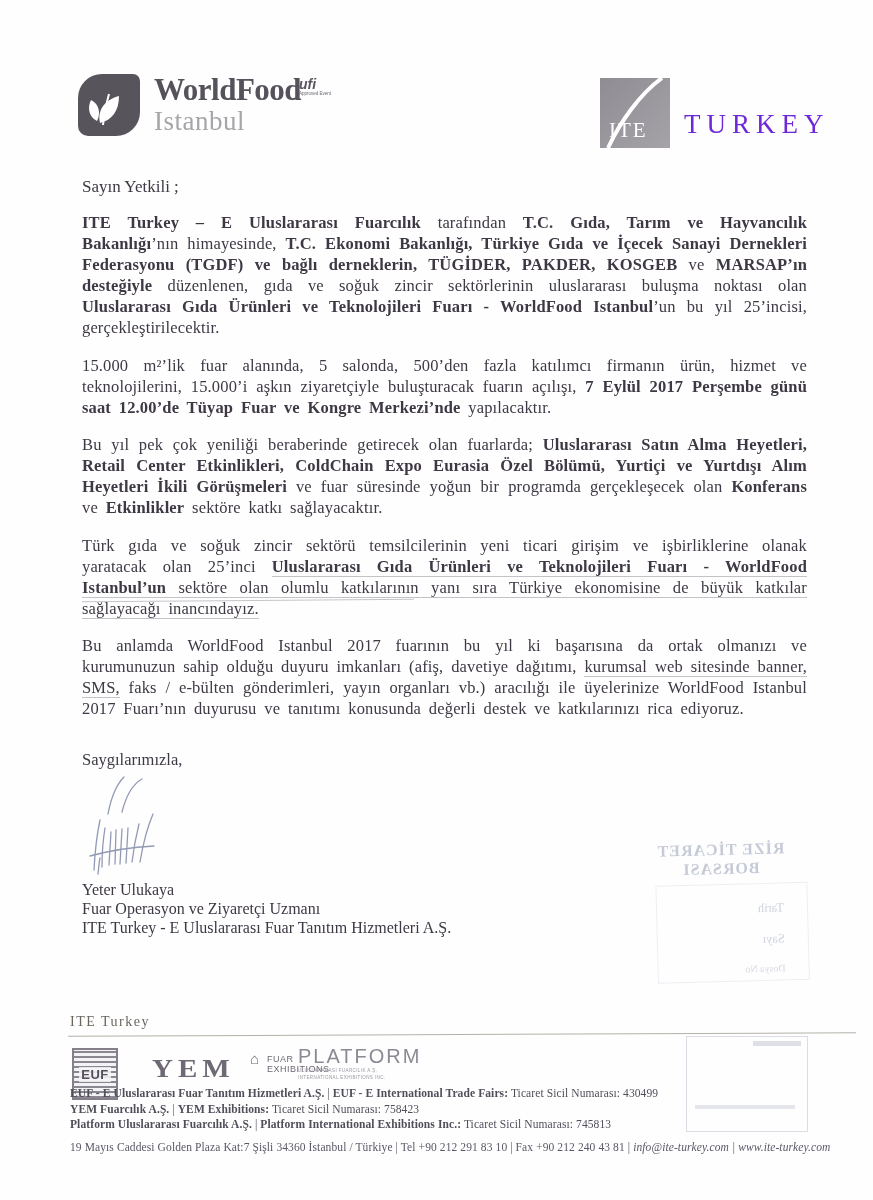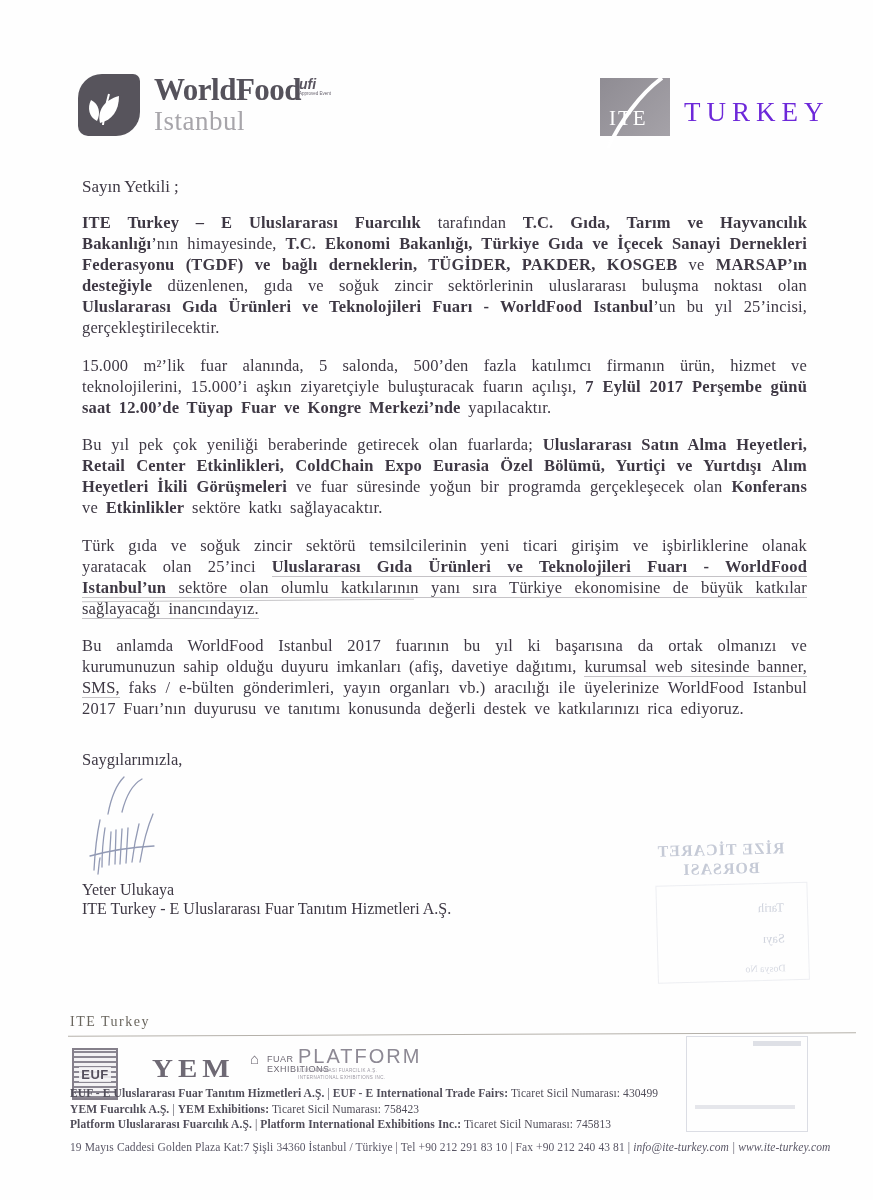--- a/index.html
+++ b/index.html
@@ -10,21 +10,21 @@
   .wf-logo{position:absolute;left:78px;top:74px;display:flex;align-items:flex-start;}
   .leaf-box{width:62px;height:62px;background:#57545c;border-radius:24px 7px 24px 10px;position:relative;flex:0 0 auto;}
   .leaf-box svg{position:absolute;left:0;top:0;}
   .wf-text{margin-left:14px;font-family:Liberation Serif, serif;line-height:1;}
   .wf-line1{font-size:31px;font-weight:bold;color:#55525b;letter-spacing:-.5px;}
   .wf-line2{font-size:27px;color:#a7a5aa;margin-top:3px;letter-spacing:.5px;}
   .ufi{position:absolute;left:299px;top:77px;text-align:left;color:#5a5560;line-height:1;}
   .ufi-main{font-size:14px;font-weight:bold;font-style:italic;font-family:"Liberation Sans",sans-serif;}
   .ufi-sub{font-size:4.5px;font-family:"Liberation Sans",sans-serif;color:#6a6570;margin-top:1px;}
   .ite-logo{position:absolute;left:600px;top:78px;display:flex;align-items:flex-end;}
-  .ite-box{width:70px;height:58px;background:linear-gradient(135deg,#8f8c93,#a5a2a8);position:relative;flex:0 0 auto;}
+  .ite-box{width:70px;height:70px;background:linear-gradient(135deg,#8f8c93,#a5a2a8);position:relative;flex:0 0 auto;}
   .ite-box svg{position:absolute;left:0;top:0;}
   .ite-box .ite-word{position:absolute;left:9px;bottom:5px;color:#fff;font-size:21px;letter-spacing:2px;font-family:"Liberation Serif",serif;}
   .turkey-word{font-size:27px;color:#6d28d9;letter-spacing:6px;margin:0 0 8px 14px;font-family:"Liberation Serif",serif;}
   
   .letter{position:absolute;left:82px;right:66px;top:176px;font-size:16.5px;line-height:21px;}
   .salutation{font-size:17px;}
   .par{text-align:justify;margin-top:15px;word-spacing:3.5px;letter-spacing:.15px;}
   .b{font-weight:bold;}
   .u{border-bottom:1px solid rgba(116,113,122,.42);}
   .i{font-style:italic;}
@@ -124,20 +124,21 @@
         <path d="M40 89 L42 54"></path>
         <path d="M46 88 C48 72 50 62 53 50"></path>
         <path d="M54 88 C57 70 61 54 67 40"></path>
         <path d="M4 82 C26 76 48 73 68 72"></path>
         <path d="M12 100 C13 92 13 88 14 84"></path>
       </g>
     </svg>
 
     <div class="signer">
       <div>Yeter Ulukaya</div>
+      <div>Fuar Operasyon ve Ziyaretçi Uzmanı</div>
       <div>ITE Turkey - E Uluslararası Fuar Tanıtım Hizmetleri A.Ş.</div>
     </div>
   </div>
 
   <div class="pencil-line"></div>
 
   <div class="stamp">
     <div class="stamp-org">RİZE TİCARET</div>
     <div class="stamp-org">BORSASI</div>
     <div class="stamp-grid"></div>

